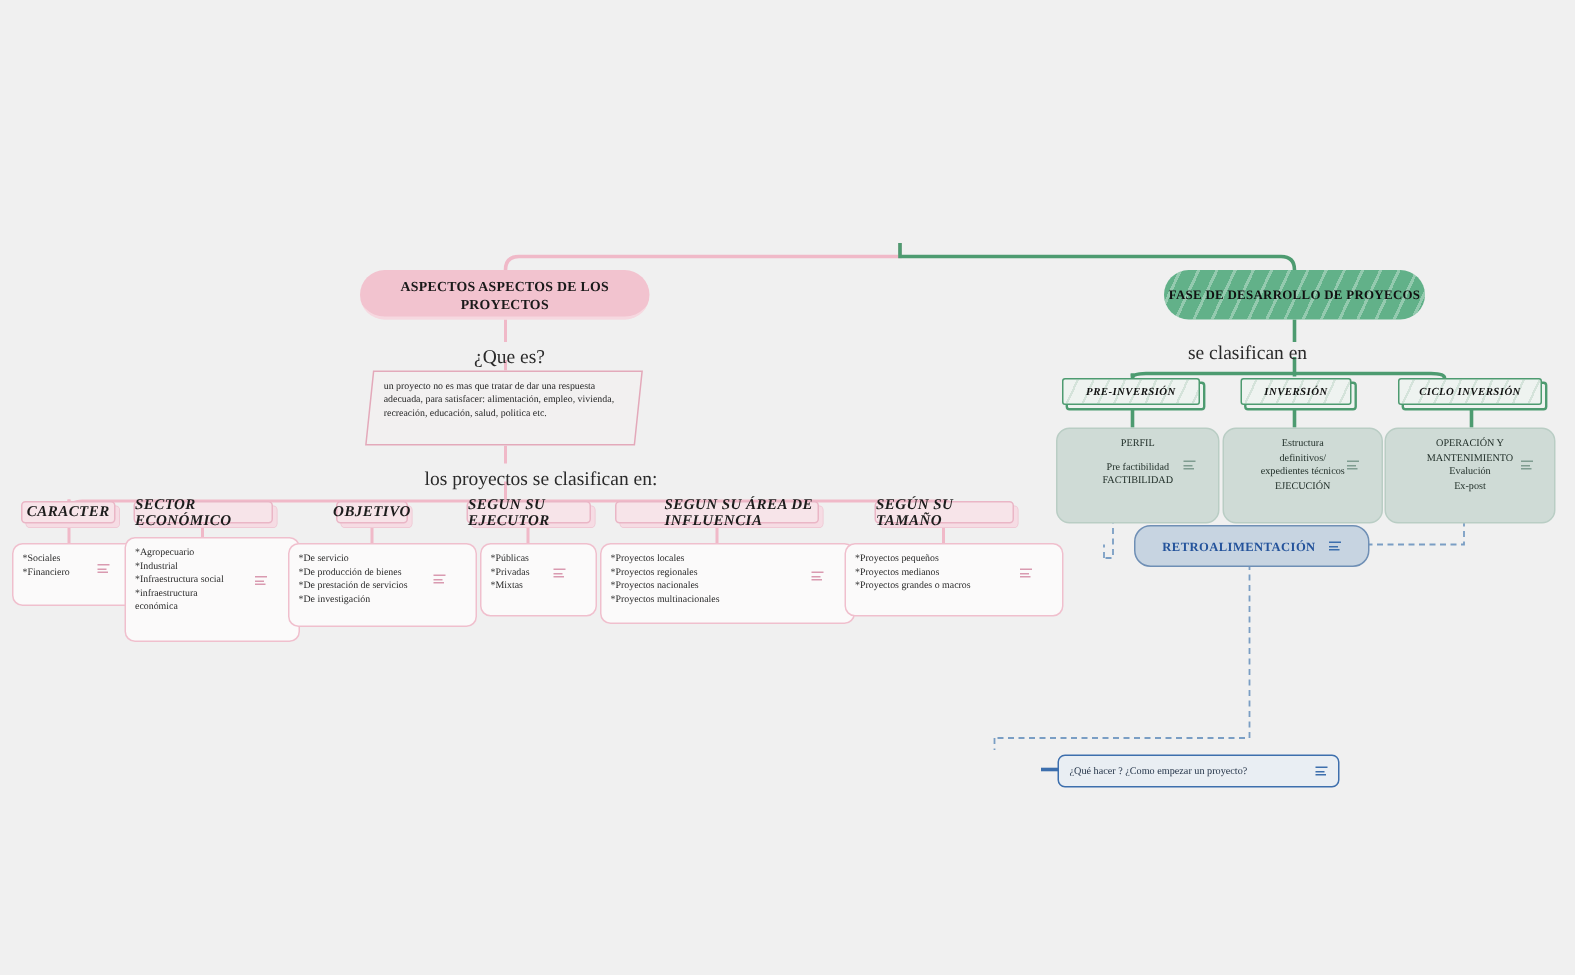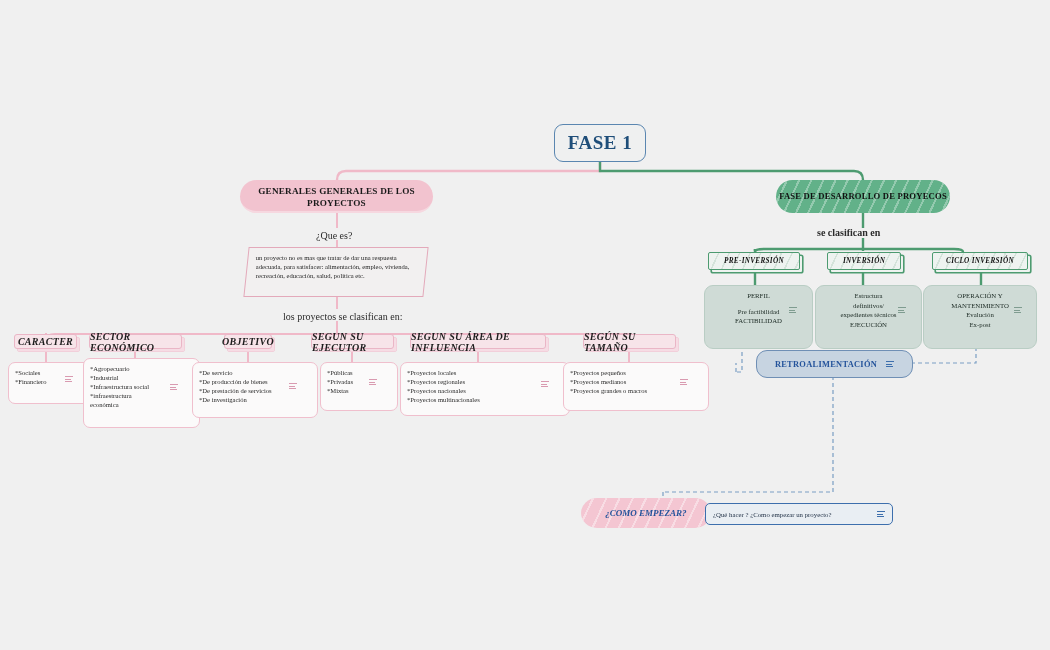--- a/index.html
+++ b/index.html
@@ -52,21 +52,21 @@
     content:"";position:absolute;left:0;top:0;right:0;bottom:0;
     background:repeating-linear-gradient(115deg,
       rgba(255,255,255,0) 0px, rgba(255,255,255,0) 9px,
       rgba(255,255,255,.32) 9px, rgba(255,255,255,.32) 11px);
     pointer-events:none;
   }
   .pill-green span{position:relative;z-index:2;}
 
   
   .edge-label{
-    position:absolute;font-size:10px;color:#2b2b2b;
+    position:absolute;font-size:13px;color:#2b2b2b;
     white-space:nowrap;font-family:"Liberation Serif",serif;
   }
 
   
   .para-box{
     left:246px;top:247px;width:180px;height:50px;
     border:1.3px solid #e3a9ba;
     background:#f2f0f0;
     transform:skewX(-6deg);
   }
@@ -236,26 +236,23 @@
     <path d="M742,345 L742,338" stroke="#7a9ec4" stroke-width="1.2" fill="none" stroke-dasharray="4,3"></path>
     <path d="M911,363 L976,363 L976,338" stroke="#7a9ec4" stroke-width="1.2" fill="none" stroke-dasharray="4,3"></path>
     <path d="M833,376 L833,492 L663,492" stroke="#7a9ec4" stroke-width="1.2" fill="none" stroke-dasharray="4,3"></path>
     <path d="M663,492 L663,500" stroke="#7a9ec4" stroke-width="1.2" fill="none" stroke-dasharray="4,3"></path>
 
     <line x1="694" y1="513" x2="706" y2="513" stroke="#3d6fad" stroke-width="2.4"></line>
 
     <path d="M742,338 L750,338" stroke="#7a9ec4" stroke-width="1.2" fill="none"></path>
   </svg>
 
-  <div class="node root-node">
-    <span>FASE 1</span>
-  </div>
 
   <div class="node pill-pink">
-    <span>GENERALES GENERALES DE LOS PROYECTOS</span>
+    <span>ASPECTOS ASPECTOS DE LOS PROYECTOS</span>
   </div>
 
   <div class="edge-label" style="left:316px;top:230px;">¿Que es?</div>
 
   <div class="node para-box">
     <div class="para-inner">un proyecto  no es mas que tratar de dar una respuesta adecuada, para satisfacer: alimentación, empleo, vivienda, recreación, educación, salud, politica etc.</div>
   </div>
 
   <div class="edge-label" style="left:283px;top:311px;">los proyectos se clasifican en:</div>
 
@@ -310,21 +307,21 @@
     <div class="li">*Públicas</div>
     <div class="li">*Privadas</div>
     <div class="li">*Mixtas</div>
     <span class="ham pink ham-abs" style="left:48px;top:15px;">
         <i></i>
         <i></i>
         <i></i>
       </span>
   </div>
 
-  <div class="node hdr-pink" style="left:410px;top:334px;width:136px;">
+  <div class="node hdr-pink" style="left:410px;top:334px;width:136px;padding-left:32px;">
     <span>SEGUN SU ÁREA DE INFLUENCIA</span>
   </div>
   <div class="body-pink" style="left:400px;top:362px;width:156px;height:42px;">
     <div class="li">*Proyectos locales</div>
     <div class="li">*Proyectos regionales</div>
     <div class="li">*Proyectos nacionales</div>
     <div class="li">*Proyectos multinacionales</div>
     <span class="ham pink ham-abs" style="left:140px;top:17px;">
         <i></i>
         <i></i>
@@ -343,21 +340,21 @@
         <i></i>
         <i></i>
         <i></i>
       </span>
   </div>
 
   <div class="node pill-green">
     <span>FASE DE DESARROLLO DE PROYECOS</span>
   </div>
 
-  <div class="edge-label" style="left:817px;top:227px;font-weight:bold;">se clasifican en</div>
+  <div class="edge-label" style="left:792px;top:227px;">se clasifican en</div>
 
   <div class="hdr-green" style="left:708px;top:252px;width:90px;">
     <span>PRE-INVERSIÓN</span>
   </div>
   <div class="body-green" style="left:704px;top:285px;width:99px;height:52px;">
     <div>PERFIL</div>
     <div style="height:6px;"></div>
     <div>Pre factibilidad</div>
     <div>FACTIBILIDAD</div>
     <span class="ham green ham-abs" style="left:84px;top:20px;">
@@ -399,23 +396,20 @@
 
   <div class="retro-node">
     <span>RETROALIMENTACIÓN</span>
     <span class="ham blue">
         <i></i>
         <i></i>
         <i></i>
       </span>
   </div>
 
-  <div class="blob-pink">
-    <span>¿COMO EMPEZAR?</span>
-  </div>
 
   <div class="blue-box">
     <span>¿Qué hacer ?  ¿Como empezar un proyecto?</span>
     <span class="ham blue">
         <i></i>
         <i></i>
         <i></i>
       </span>
   </div>
 

